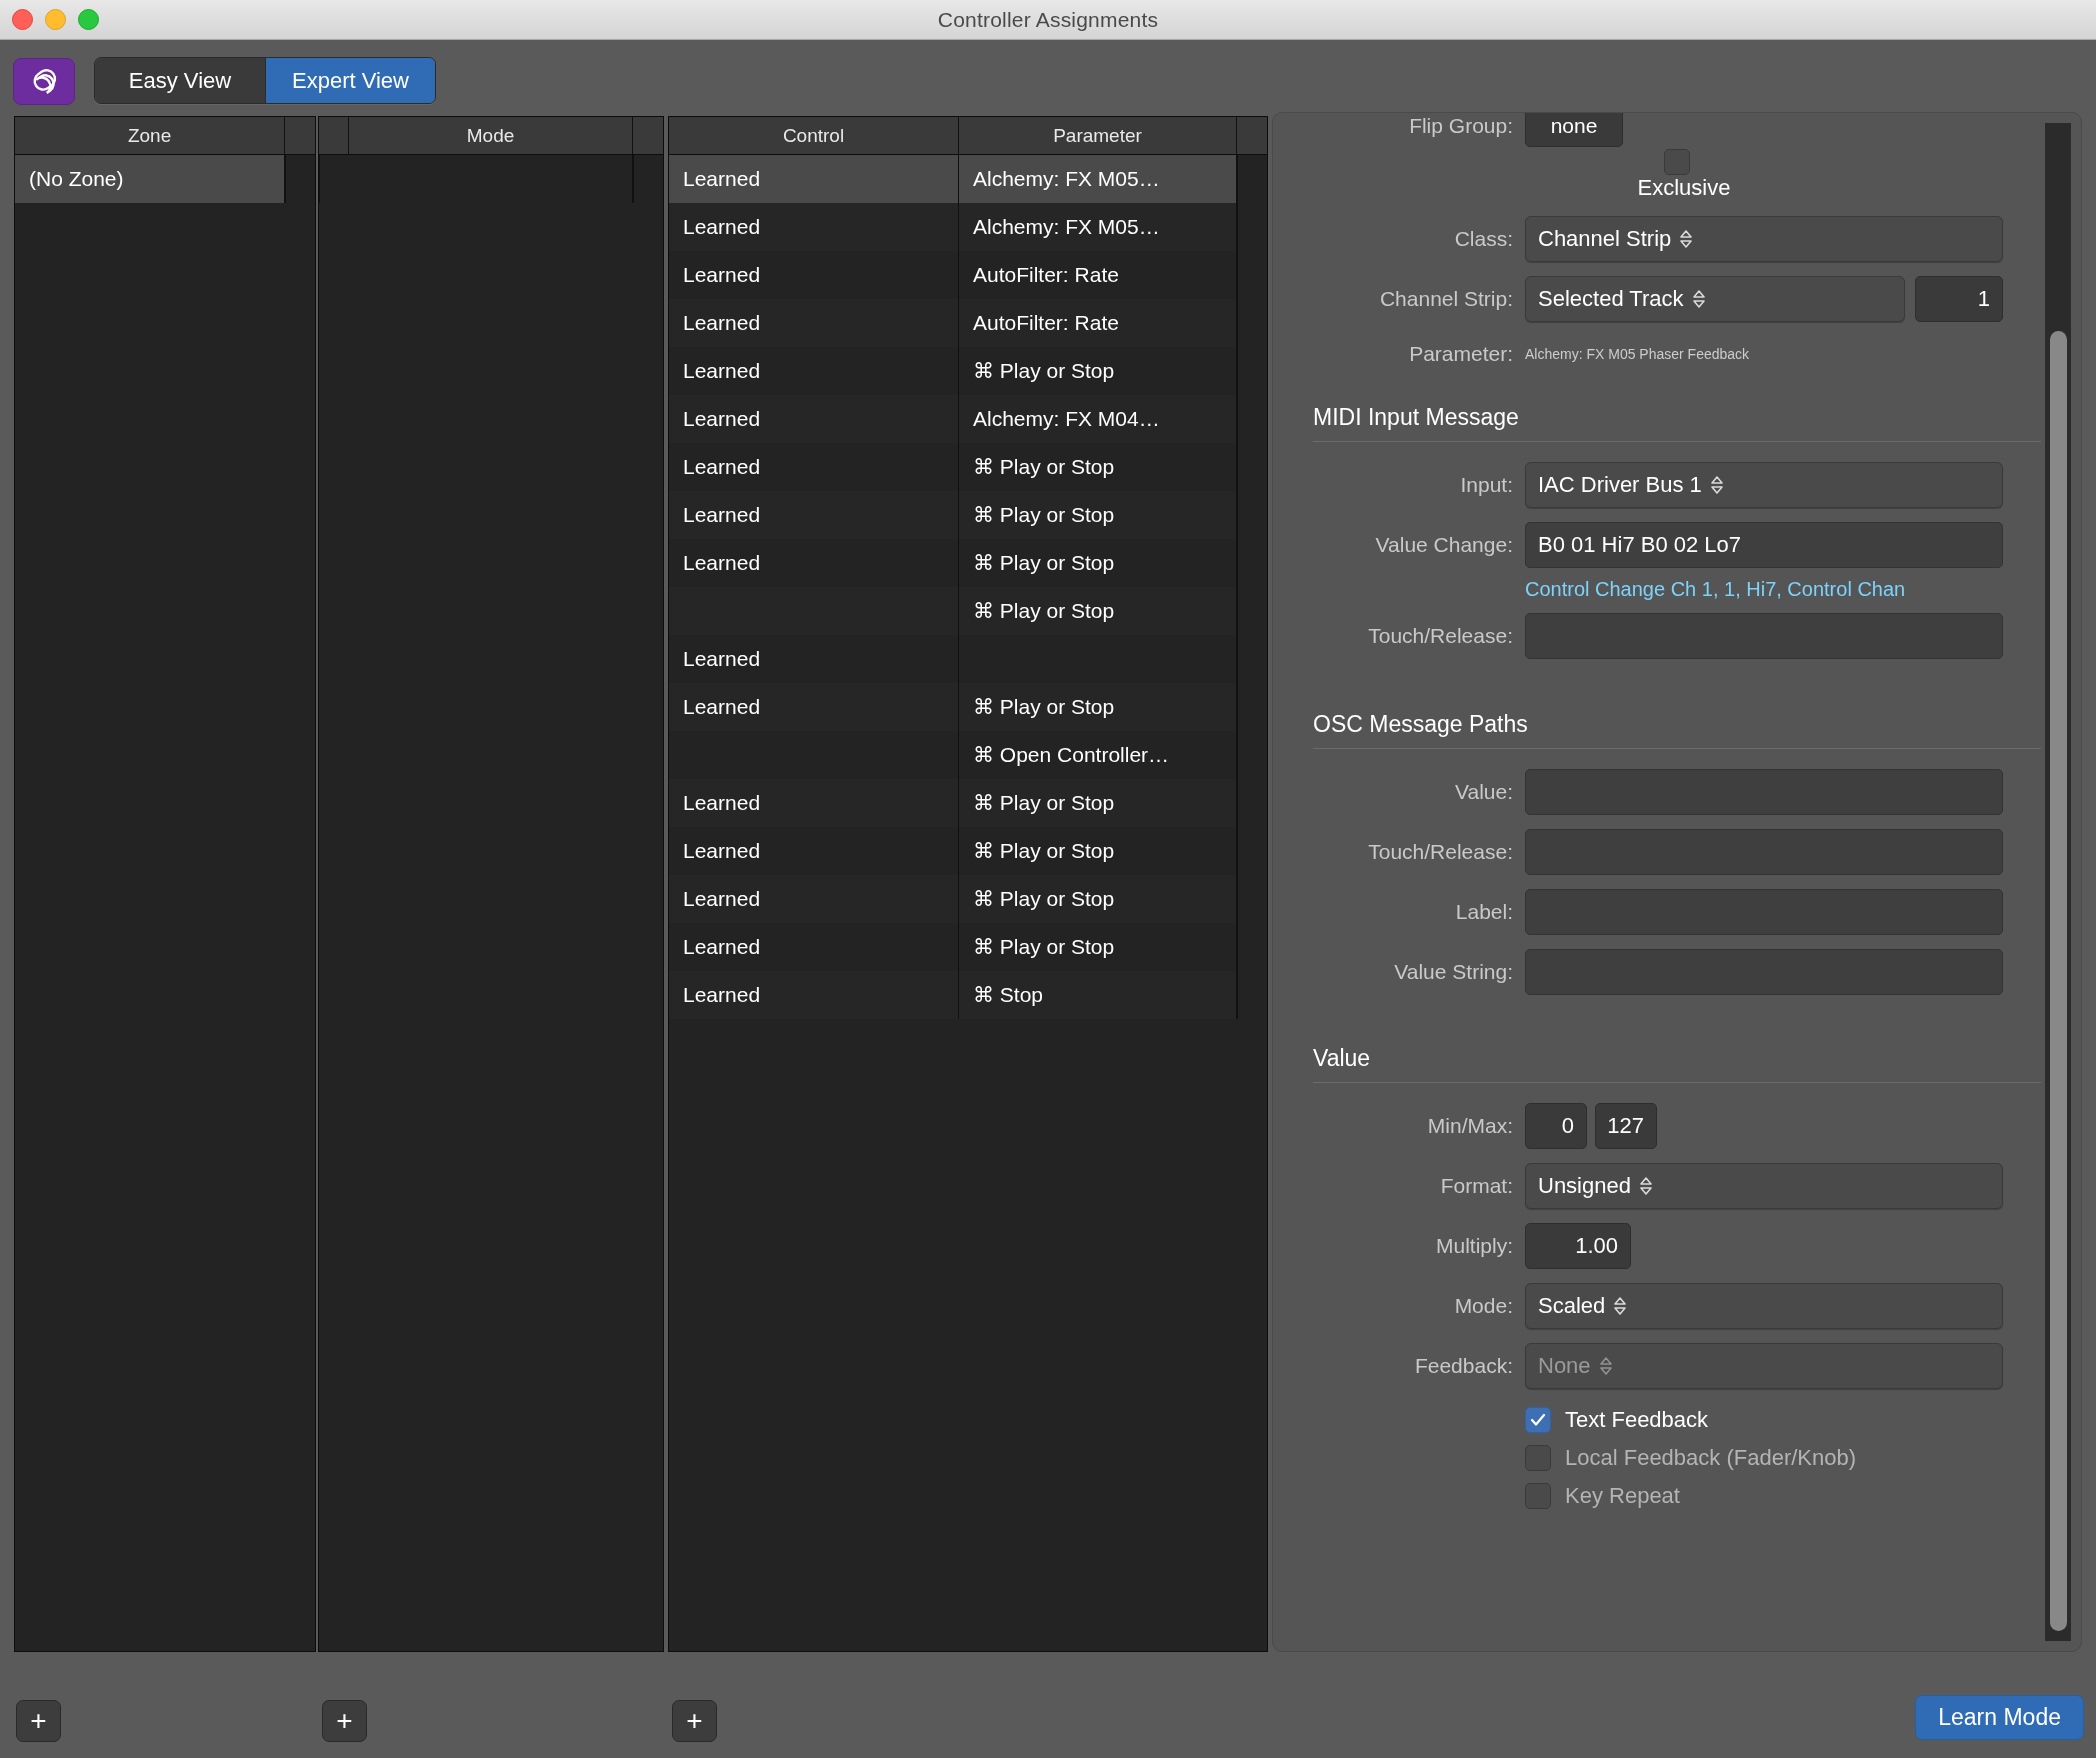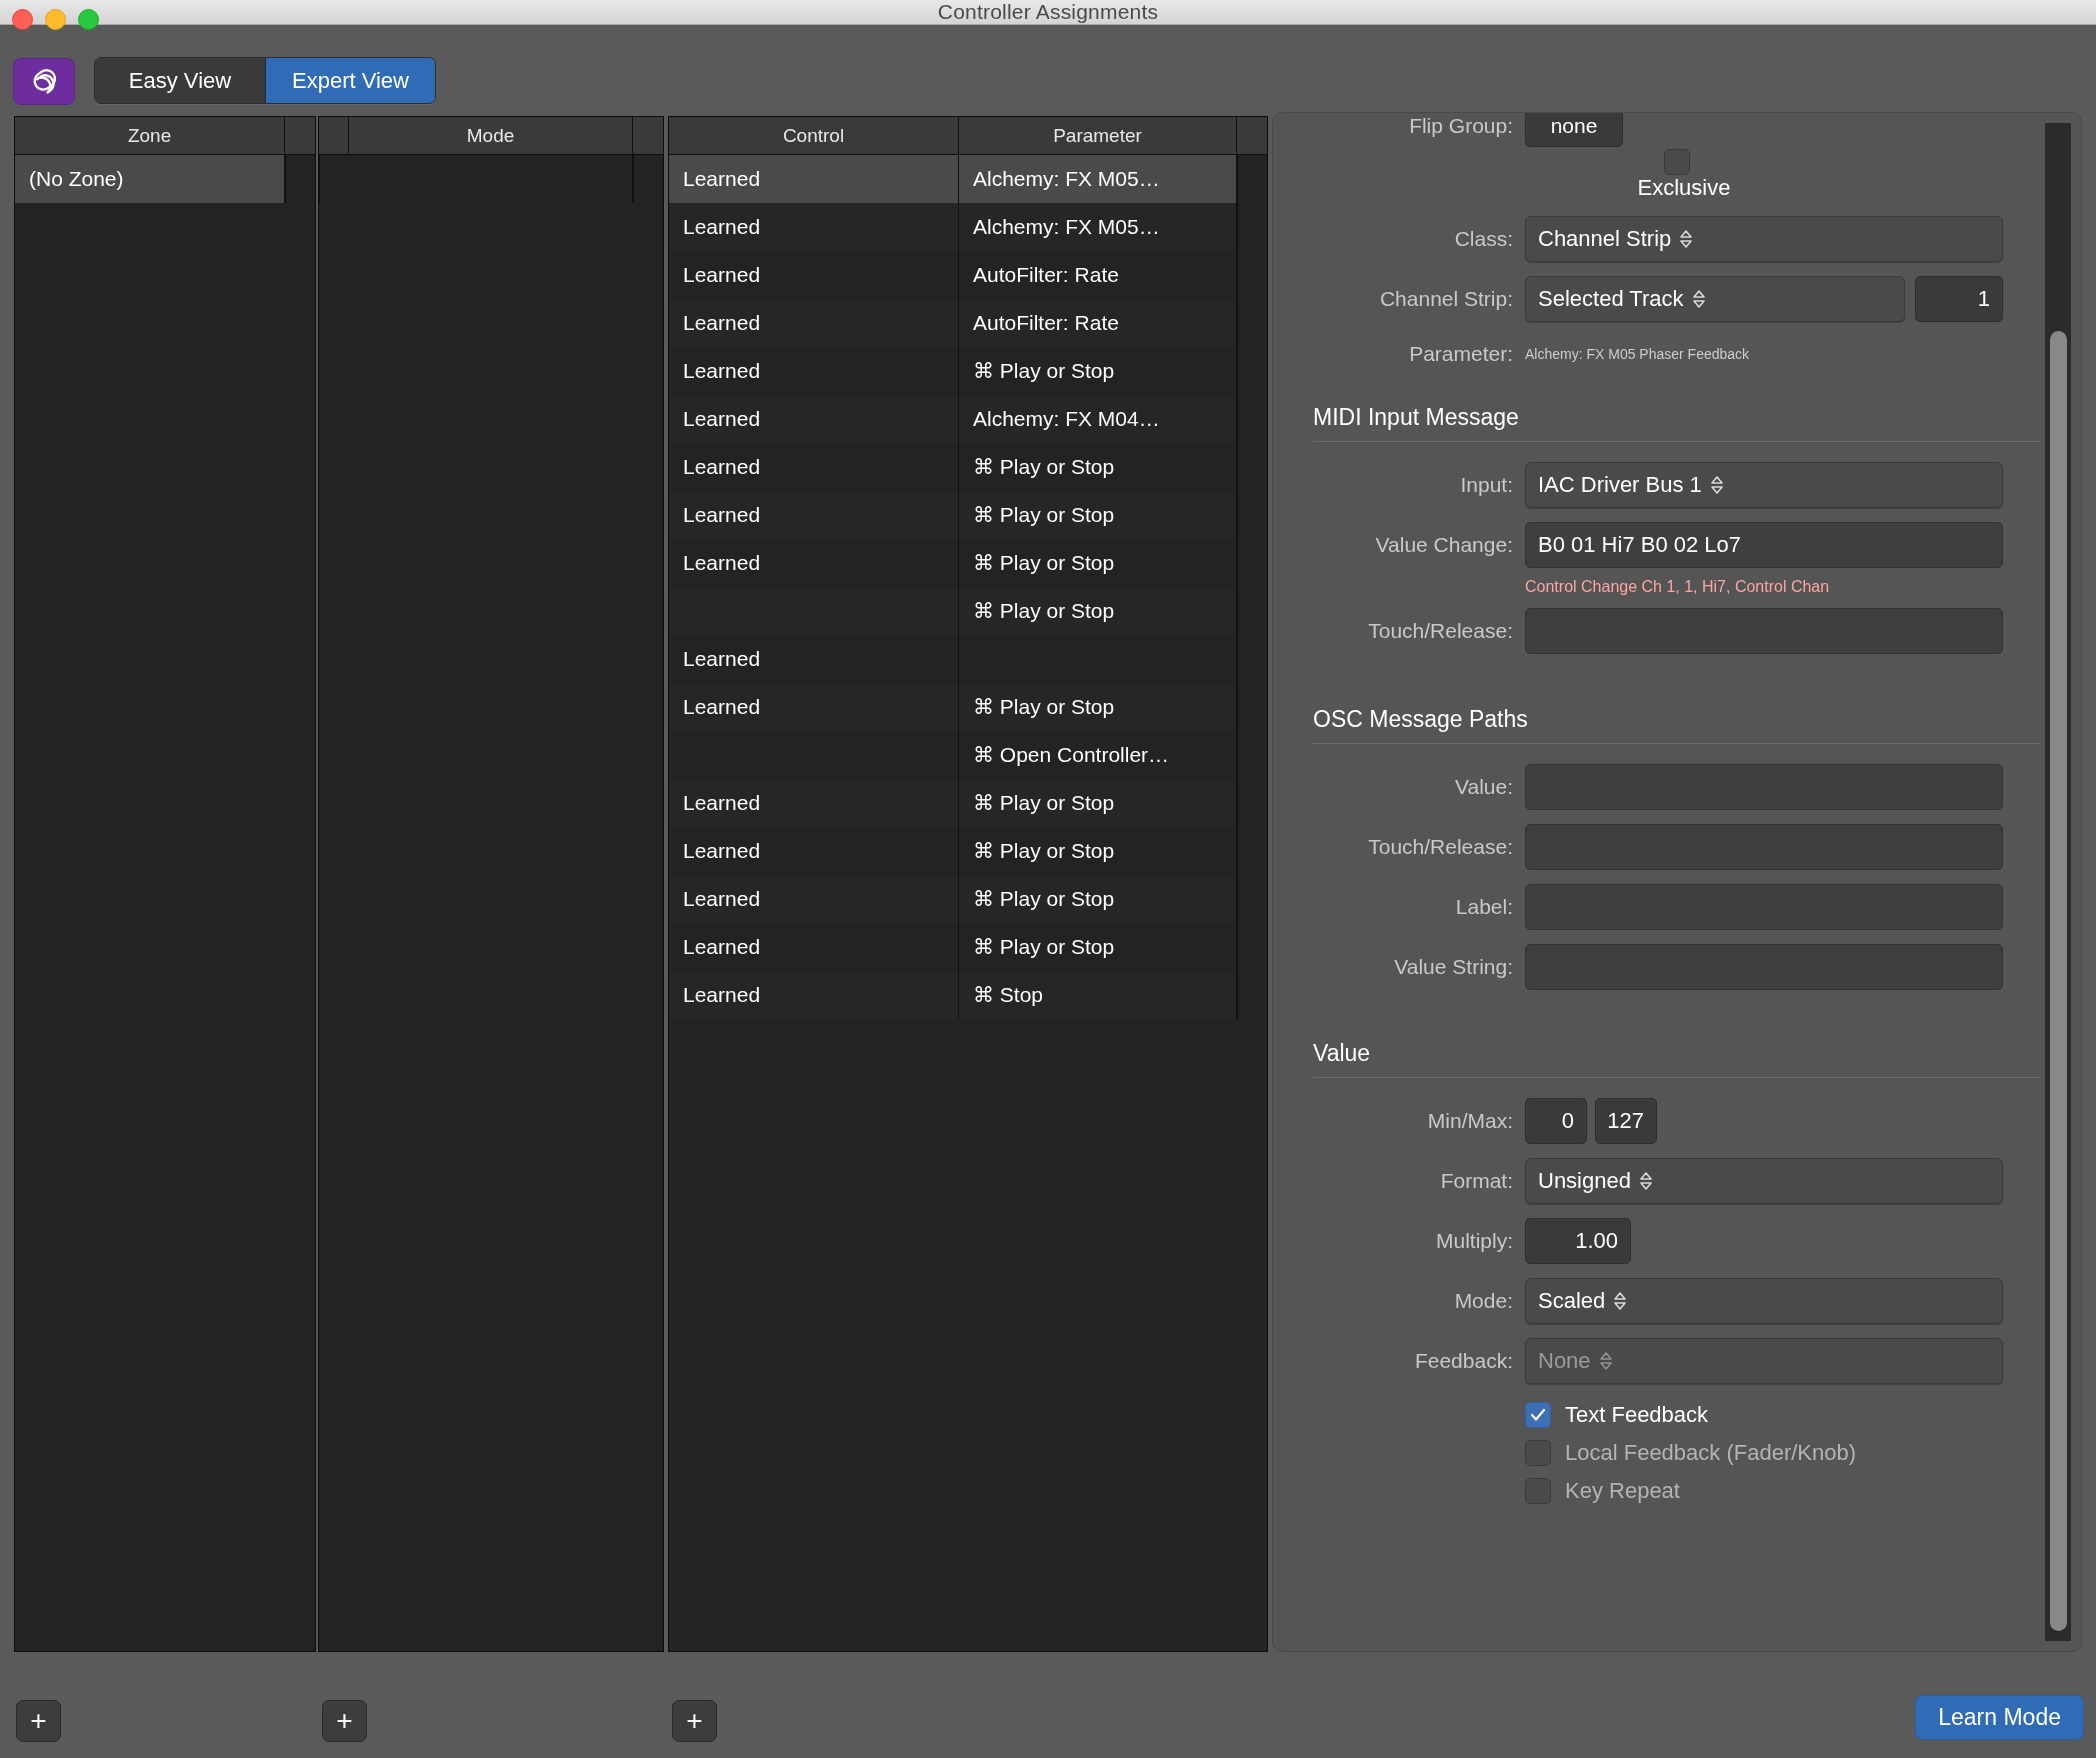--- a/index.html
+++ b/index.html
@@ -5,21 +5,21 @@
   * { box-sizing: border-box; margin: 0; padding: 0; }
   html, body {
     width: 2096px; height: 1758px;
     background: #5a5a5a;
     font-family: "Liberation Sans", sans-serif;
     overflow: hidden;
   }
 
   
   .titlebar {
-    position: absolute; top: 0; left: 0; width: 2096px; height: 25px;
+    position: absolute; top: 0; left: 0; width: 2096px; height: 40px;
     background: linear-gradient(to bottom, #e8e8e8 0%, #d4d4d4 100%);
     border-bottom: 1px solid #a8a8a8;
     display: flex; align-items: center; justify-content: center;
   }
   .titlebar-title {
     font-size: 21px; color: #4a4a4a; letter-spacing: .2px;
   }
   .traffic {
     position: absolute; left: 12px; top: 9px;
     display: flex; gap: 12px; align-items: center;
@@ -172,21 +172,21 @@
     width: 26px; height: 26px; border-radius: 5px;
     background: #4a4a4a; border: 1px solid #3a3a3a; flex: none;
     display: flex; align-items: center; justify-content: center;
     cursor: pointer;
   }
   .check.on { background: #3d6fb5; border-color: #3361a2; }
   .check-lbl { font-size: 22px; color: #fff; margin-left: 14px; }
   .check-lbl.dim { color: #b4b4b4; }
 
   .static-val { font-size: 14px; color: #cdcdcd; text-align: right; }
-  .hint { font-size: 16px; color: #fca5a5; }
+  .hint { font-size: 20px; color: #7dd3fc; }
 
   
   .learn {
     position: absolute; right: 12px; bottom: 18px;
     background: #2f6cb5; border: 1px solid #2a5e9e; border-radius: 7px;
     height: 45px; padding: 0 22px;
     display: flex; align-items: center; justify-content: center;
     font-size: 23px; color: #fff; cursor: pointer;
   }
 </style>

